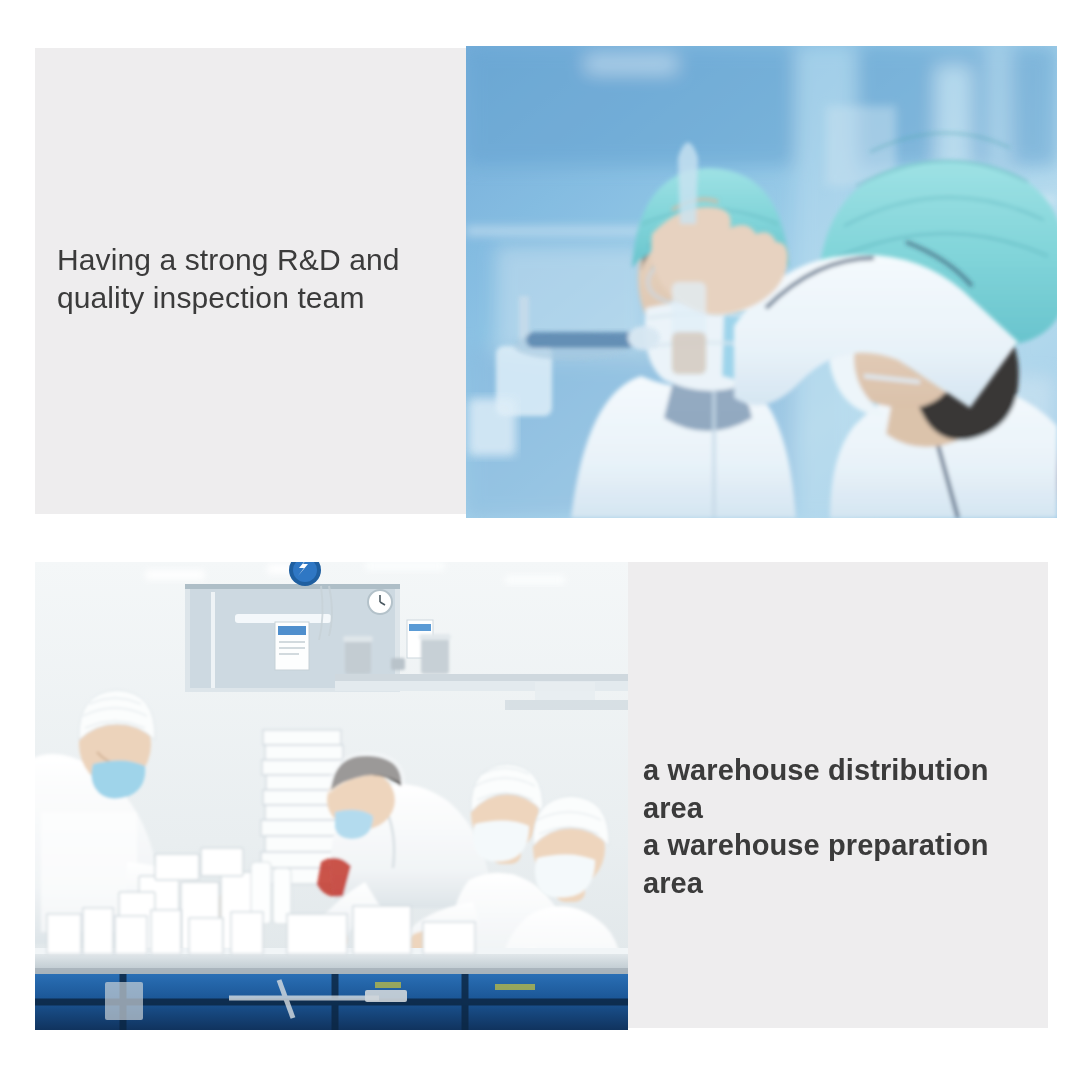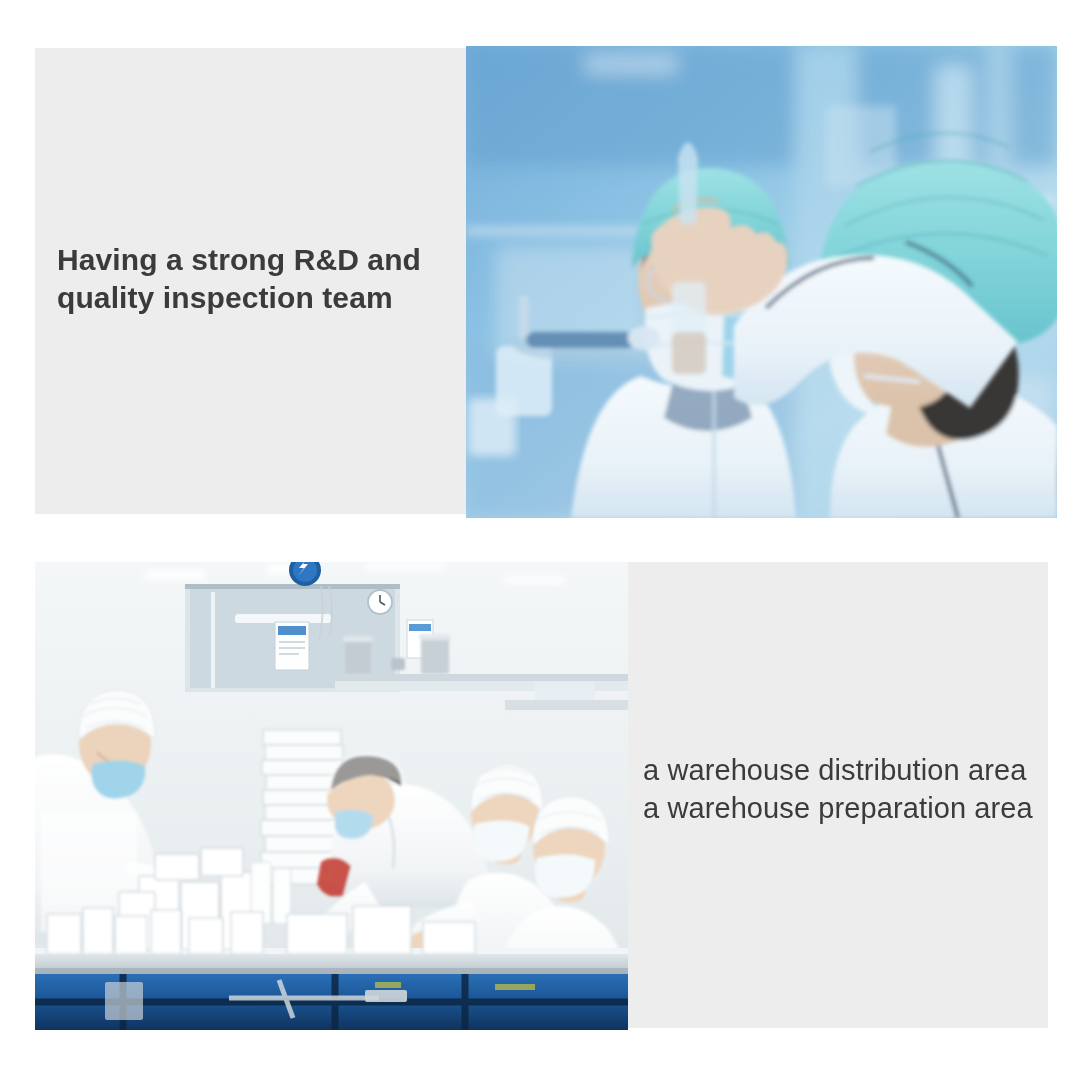--- a/index.html
+++ b/index.html
@@ -14,21 +14,21 @@
   
   .panel-top {
     position:absolute; left:35px; top:48px;
     width:431px; height:466px;
     background:#eeedee;
   }
   .caption-top {
     position:absolute; left:57px; top:241px;
     width:400px;
     font-size:30px;
-    font-weight:700;
+    font-weight:400;
     line-height:1.28;
     color:#3b3b3b;
     letter-spacing:0.1px;
     white-space:pre-line;
   }
   .photo-top {
     position:absolute; left:466px; top:46px;
     width:591px; height:472px;
     overflow:hidden;
   }
@@ -36,21 +36,21 @@
   
   .panel-bottom {
     position:absolute; left:628px; top:562px;
     width:420px; height:466px;
     background:#eeedee;
   }
   .caption-bottom {
     position:absolute; left:643px; top:752px;
     width:400px;
     font-size:29px;
-    font-weight:400;
+    font-weight:700;
     line-height:1.30;
     color:#3b3b3b;
     letter-spacing:0.1px;
     white-space:pre-line;
   }
   .photo-bottom {
     position:absolute; left:35px; top:562px;
     width:593px; height:468px;
     overflow:hidden;
   }

